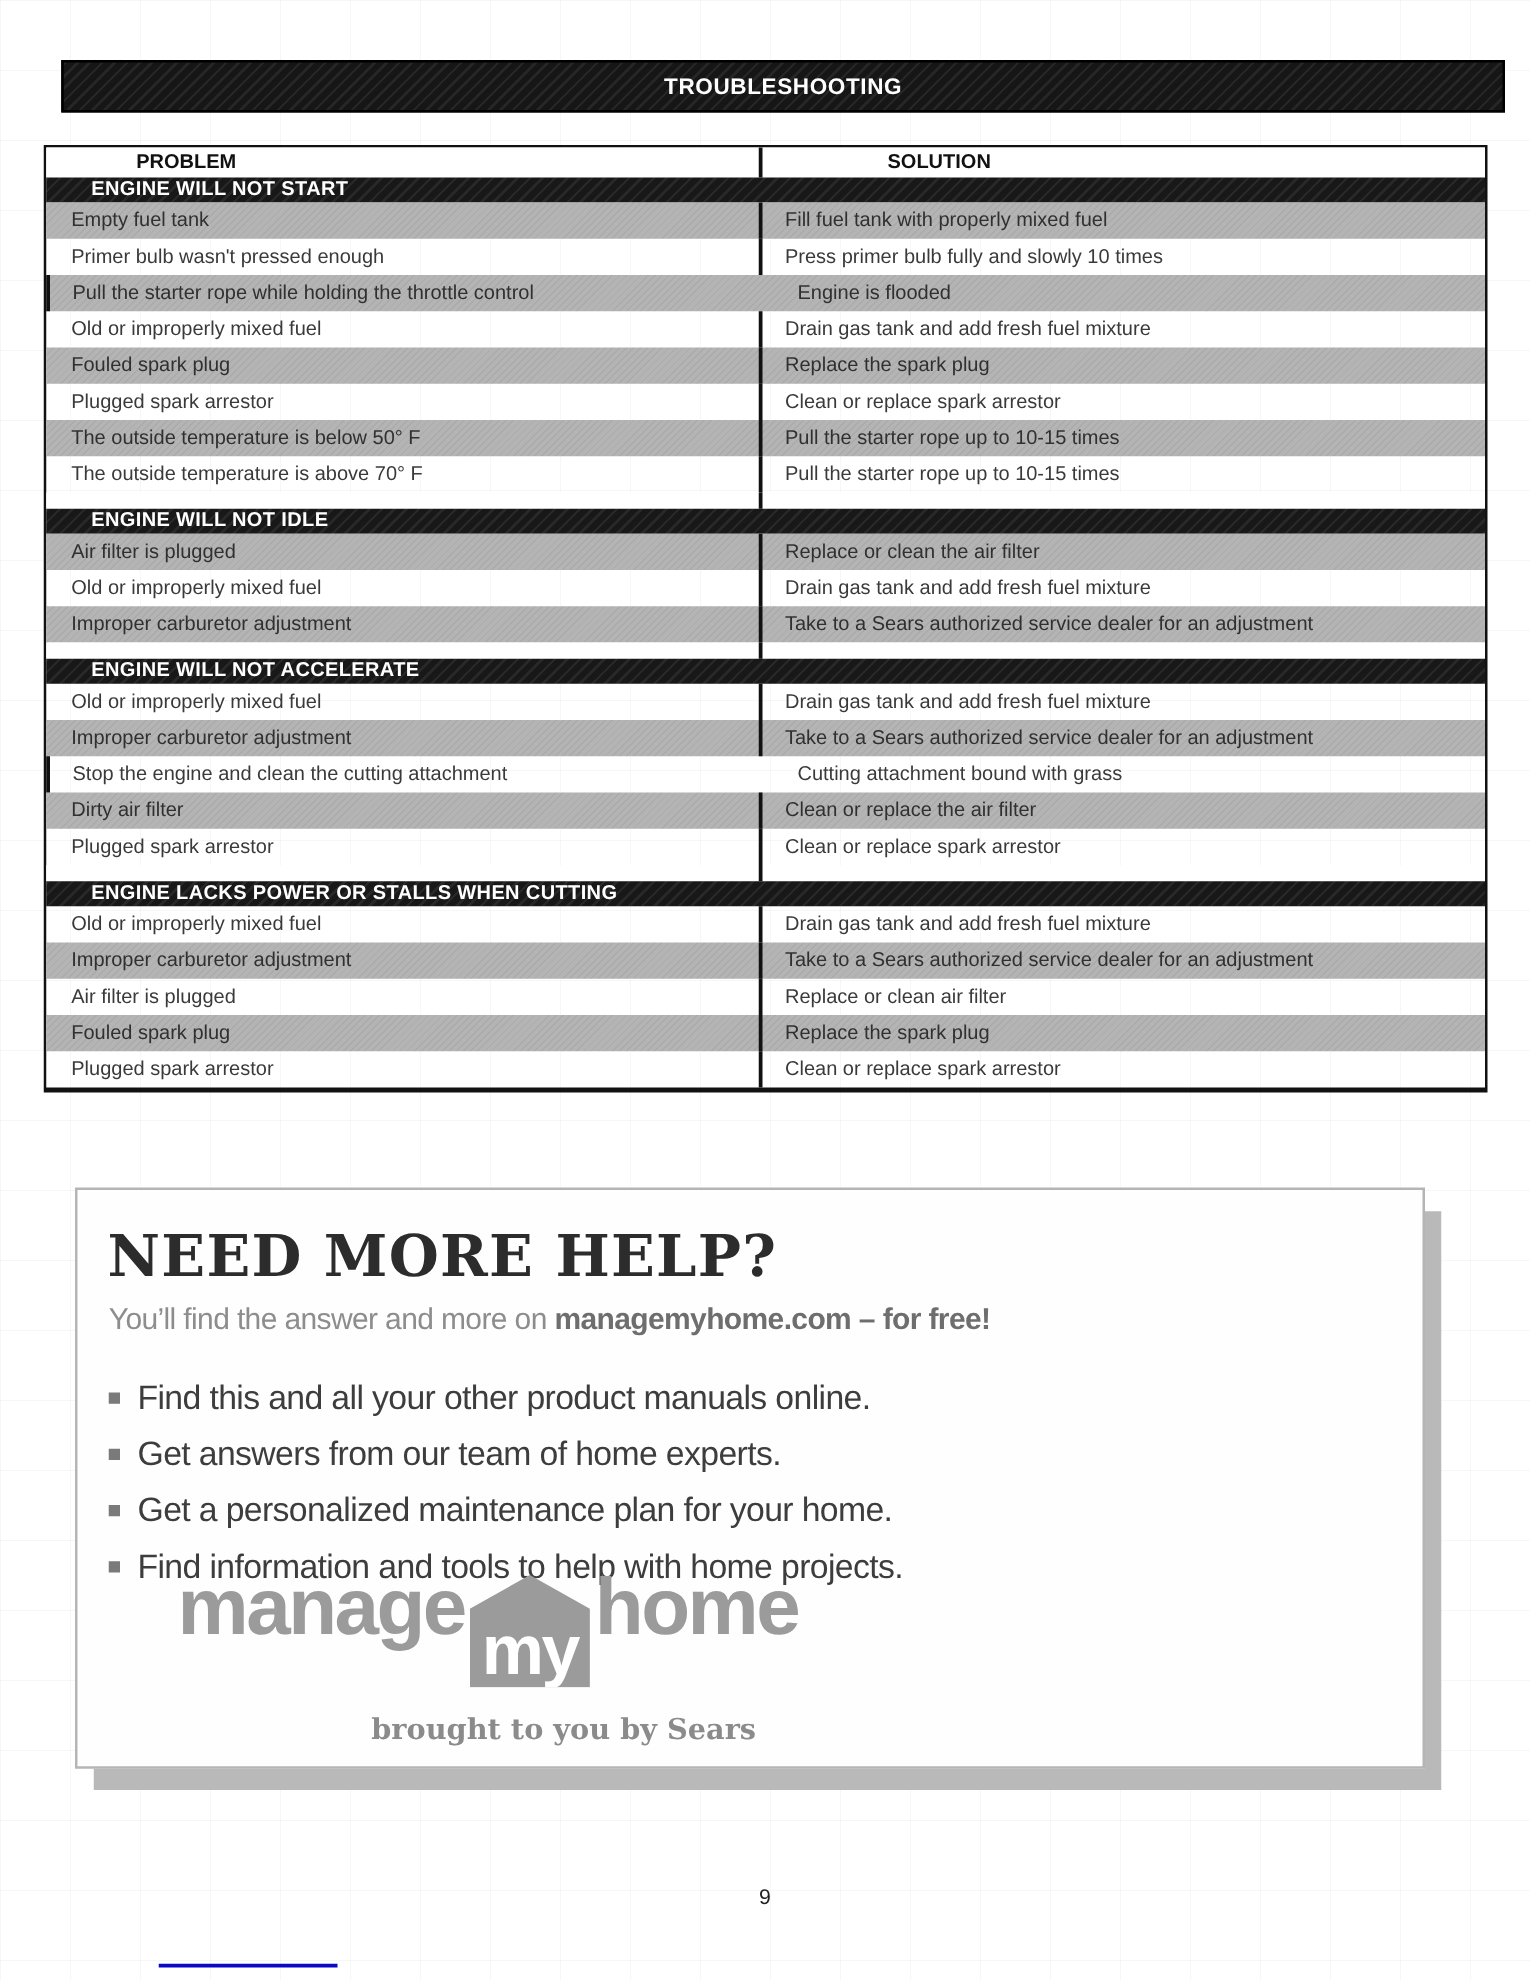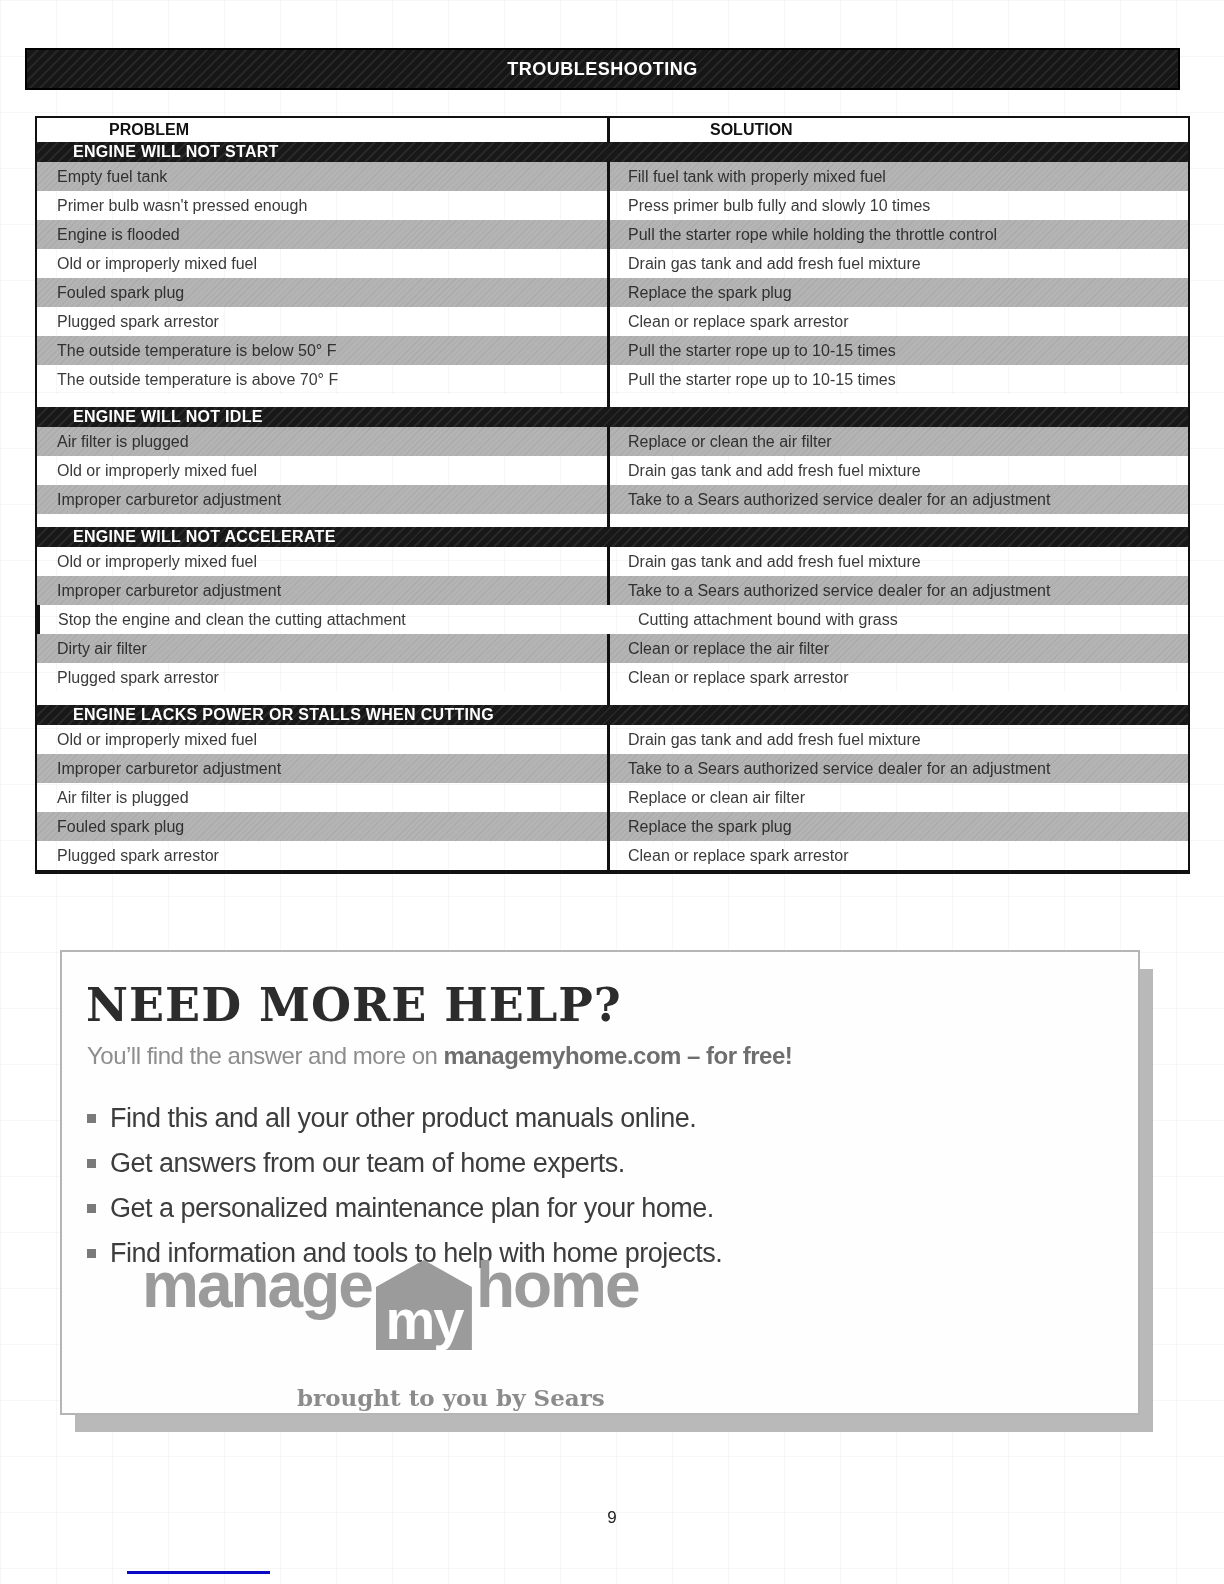--- a/index.html
+++ b/index.html
@@ -11,21 +11,21 @@
       linear-gradient(to bottom, rgba(210,210,210,0.18) 1px, transparent 1px);
     background-size:56px 56px;
     font-family:"Liberation Sans", sans-serif;
     position:relative;
     overflow:hidden;
   }
   .page{position:relative;width:1224px;height:1584px;}
 
   
   .title-bar{
-    position:absolute;left:25px;top:48px;width:1155px;height:42px;
+    position:absolute;left:49px;top:48px;width:1155px;height:42px;
     background:#161616;
     background-image:repeating-linear-gradient(135deg, rgba(255,255,255,0.07) 0 2px, transparent 2px 7px);
     color:#ffffff;font-weight:bold;font-size:18px;letter-spacing:0.5px;
     display:flex;align-items:center;justify-content:center;
     border:2px solid #000;
     box-sizing:border-box;
   }
 
   
   .tbl{
@@ -97,21 +97,21 @@
     width:96px;height:90px;margin:0 4px;position:relative;
     background:#9b9b9b;
     clip-path:polygon(50% 0, 100% 30%, 100% 100%, 0 100%, 0 30%);
     display:flex;align-items:flex-end;justify-content:center;
   }
   .logo-house span{
     color:#fff;font-size:56px;font-weight:bold;letter-spacing:-2px;line-height:1.0;
     margin-bottom:2px;
   }
   .logo-tagline{
-    position:absolute;left:235px;top:432px;
+    position:absolute;left:235px;top:418px;
     font-family:"DejaVu Serif", serif;
     font-weight:bold;font-size:23px;color:#8b8b8b;
   }
 
   
   .page-number{
     position:absolute;left:0;top:1508px;width:100%;
     text-align:center;font-size:17px;color:#222;
   }
   .footer-line{
@@ -137,22 +137,22 @@
         <div class="section-bar">ENGINE WILL NOT START</div>
         <div class="trow shaded">
           <div class="cell left">Empty fuel tank</div>
           <div class="cell right">Fill fuel tank with properly mixed fuel</div>
         </div>
         <div class="trow">
           <div class="cell left">Primer bulb wasn't pressed enough</div>
           <div class="cell right">Press primer bulb fully and slowly 10 times</div>
         </div>
         <div class="trow shaded">
+          <div class="cell right">Pull the starter rope while holding the throttle control</div>
           <div class="cell left">Engine is flooded</div>
-          <div class="cell right">Pull the starter rope while holding the throttle control</div>
         </div>
         <div class="trow">
           <div class="cell left">Old or improperly mixed fuel</div>
           <div class="cell right">Drain gas tank and add fresh fuel mixture</div>
         </div>
         <div class="trow shaded">
           <div class="cell left">Fouled spark plug</div>
           <div class="cell right">Replace the spark plug</div>
         </div>
         <div class="trow">

